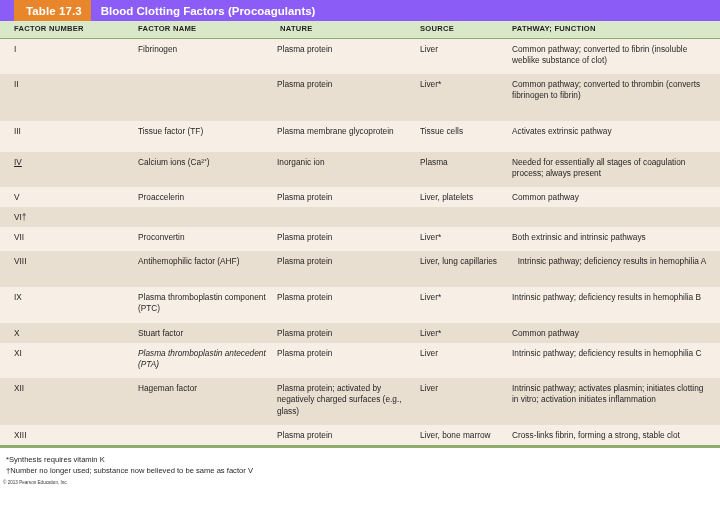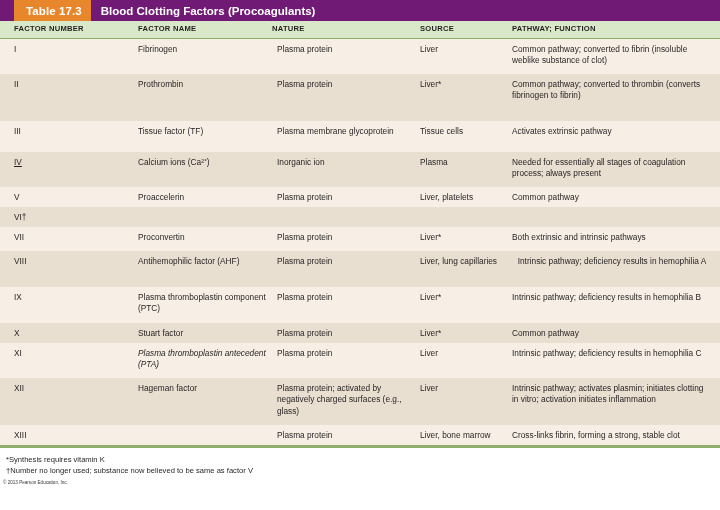--- a/index.html
+++ b/index.html
@@ -18,21 +18,21 @@
     width: 720px;
     height: 510px;
     position: relative;
     background: #ffffff;
     box-sizing: border-box;
   }
 
   
   .banner {
     height: 21px;
-    background: #701a75;
+    background: #8b5cf6;
     display: flex;
     align-items: stretch;
     width: 100%;
   }
   .banner-badge {
     background: #e8862b;
     color: #ffffff;
     font-size: 11.5px;
     font-weight: bold;
     letter-spacing: 0.1px;
@@ -123,36 +123,35 @@
 <div class="table-figure">
 
   <div class="banner">
     <div class="banner-badge">Table 17.3</div>
     <div class="banner-title">Blood Clotting Factors (Procoagulants)</div>
   </div>
 
   <div class="colhead" id="colhead">
       <div class="cell" style="left: 14px;">FACTOR NUMBER</div>
       <div class="cell" style="left: 138px;">FACTOR NAME</div>
-      <div class="cell" style="left: 272px;">NATURE</div>
+      <div class="cell" style="left: 280px;">NATURE</div>
       <div class="cell" style="left: 420px;">SOURCE</div>
       <div class="cell" style="left: 512px;">PATHWAY; FUNCTION</div>
     </div>
 
   <div class="tbody" id="tbody">
       <div class="row odd" style="height: 35px;">
         <div class="cell c0" style="top: 5px;">I</div>
         <div class="cell c1" style="top: 5px;">Fibrinogen</div>
         <div class="cell c2" style="top: 5px;">Plasma protein</div>
         <div class="cell c3" style="top: 5px;">Liver</div>
         <div class="cell c4" style="top: 5px;">Common pathway; converted to fibrin (insoluble weblike substance of clot)</div>
       </div>
       <div class="row even" style="height: 47px;">
         <div class="cell c0" style="top: 5px;">II</div>
-        <div class="cell c1" style="top: 5px;">Prothrombin</div>
         <div class="cell c2" style="top: 5px;">Plasma protein</div>
         <div class="cell c3" style="top: 5px;">Liver*</div>
         <div class="cell c4" style="top: 5px;">Common pathway; converted to thrombin (converts fibrinogen to fibrin)</div>
       </div>
       <div class="row odd" style="height: 31px;">
         <div class="cell c0" style="top: 5px;">III</div>
         <div class="cell c1" style="top: 5px;">Tissue factor (TF)</div>
         <div class="cell c2" style="top: 5px;">Plasma membrane glycoprotein</div>
         <div class="cell c3" style="top: 5px;">Tissue cells</div>
         <div class="cell c4" style="top: 5px;">Activates extrinsic pathway</div>

